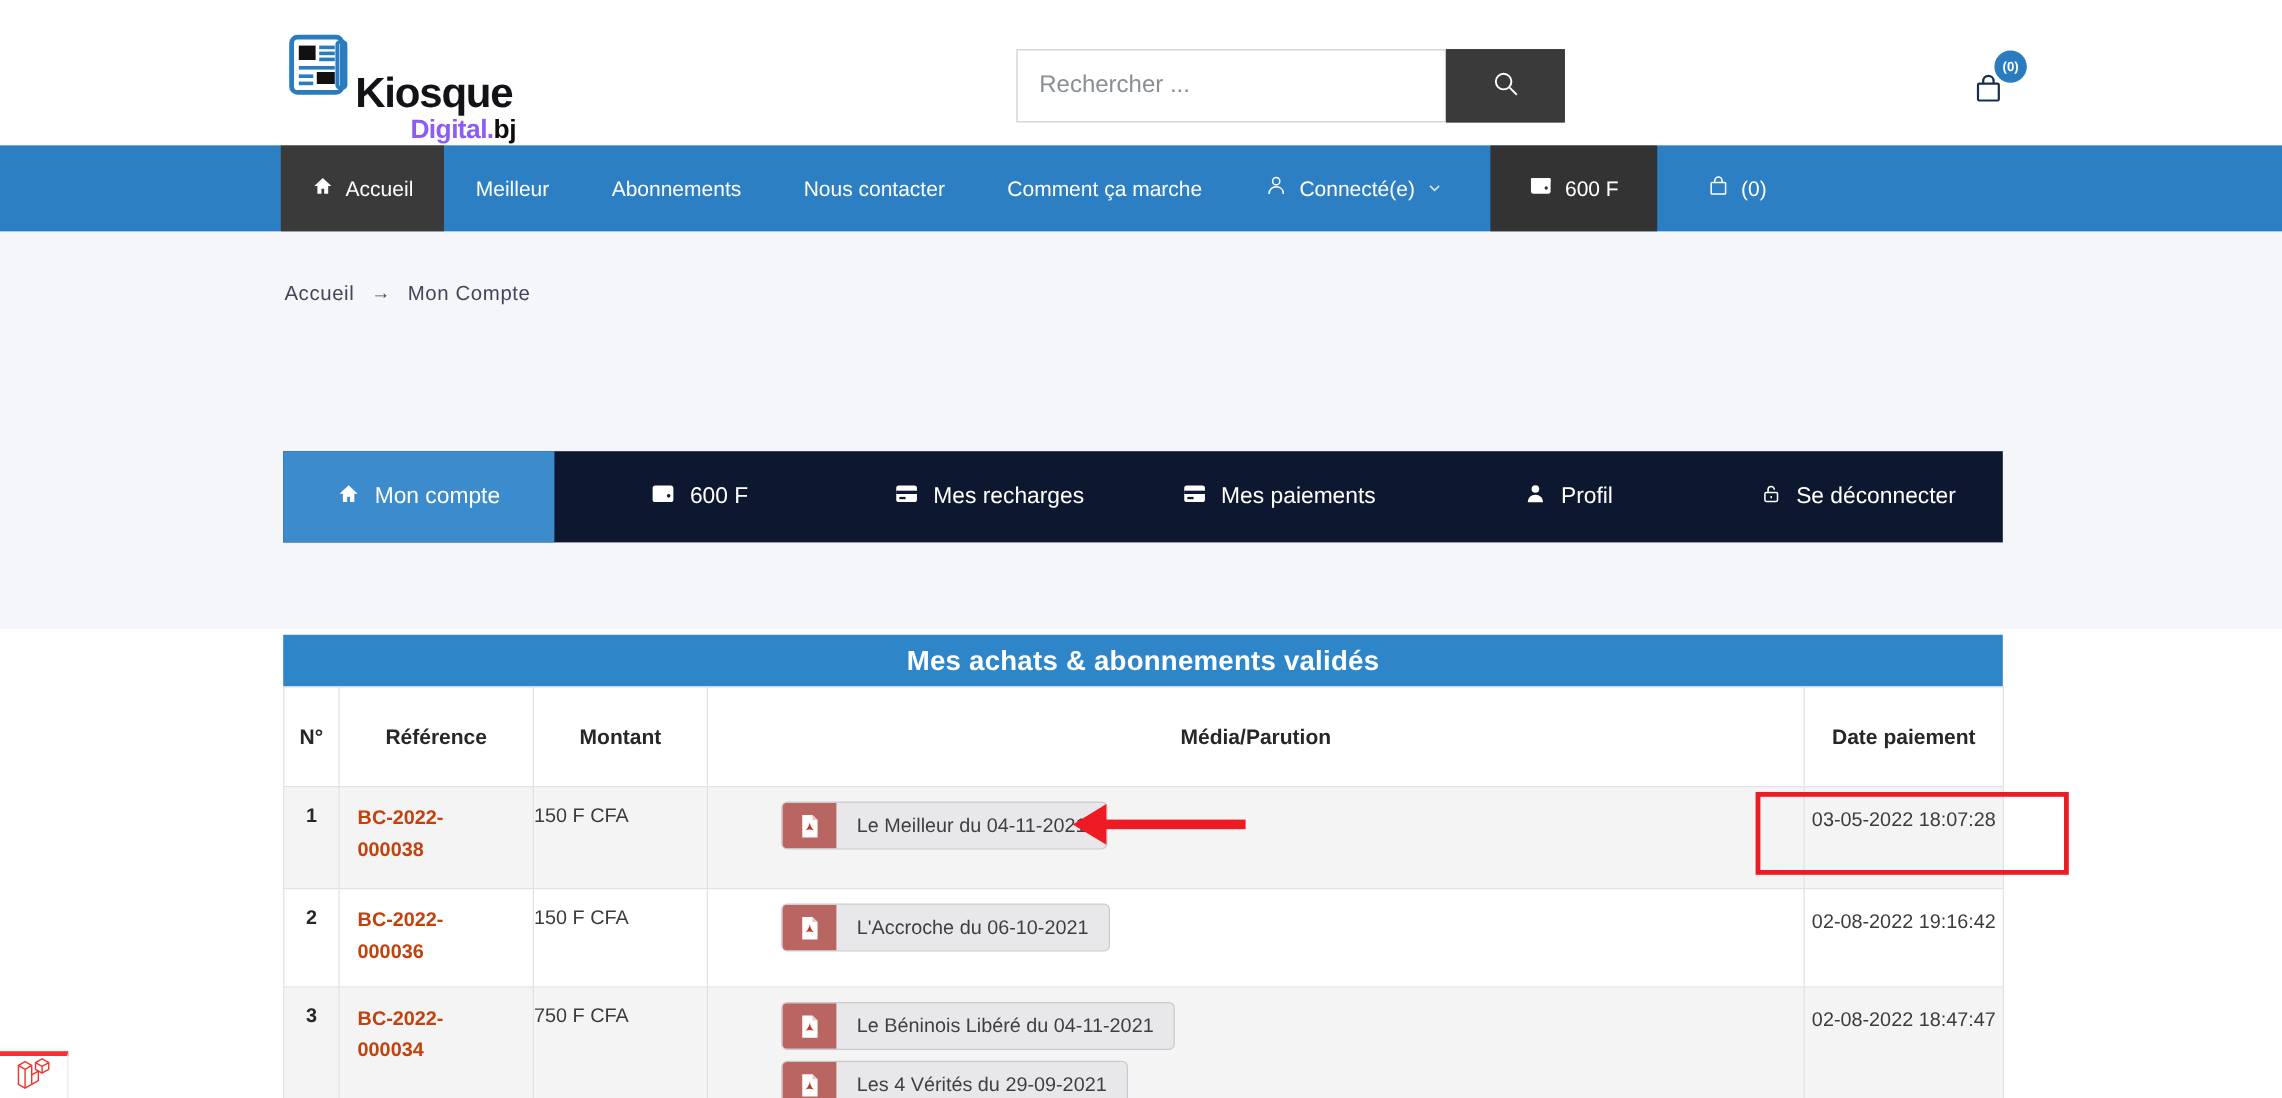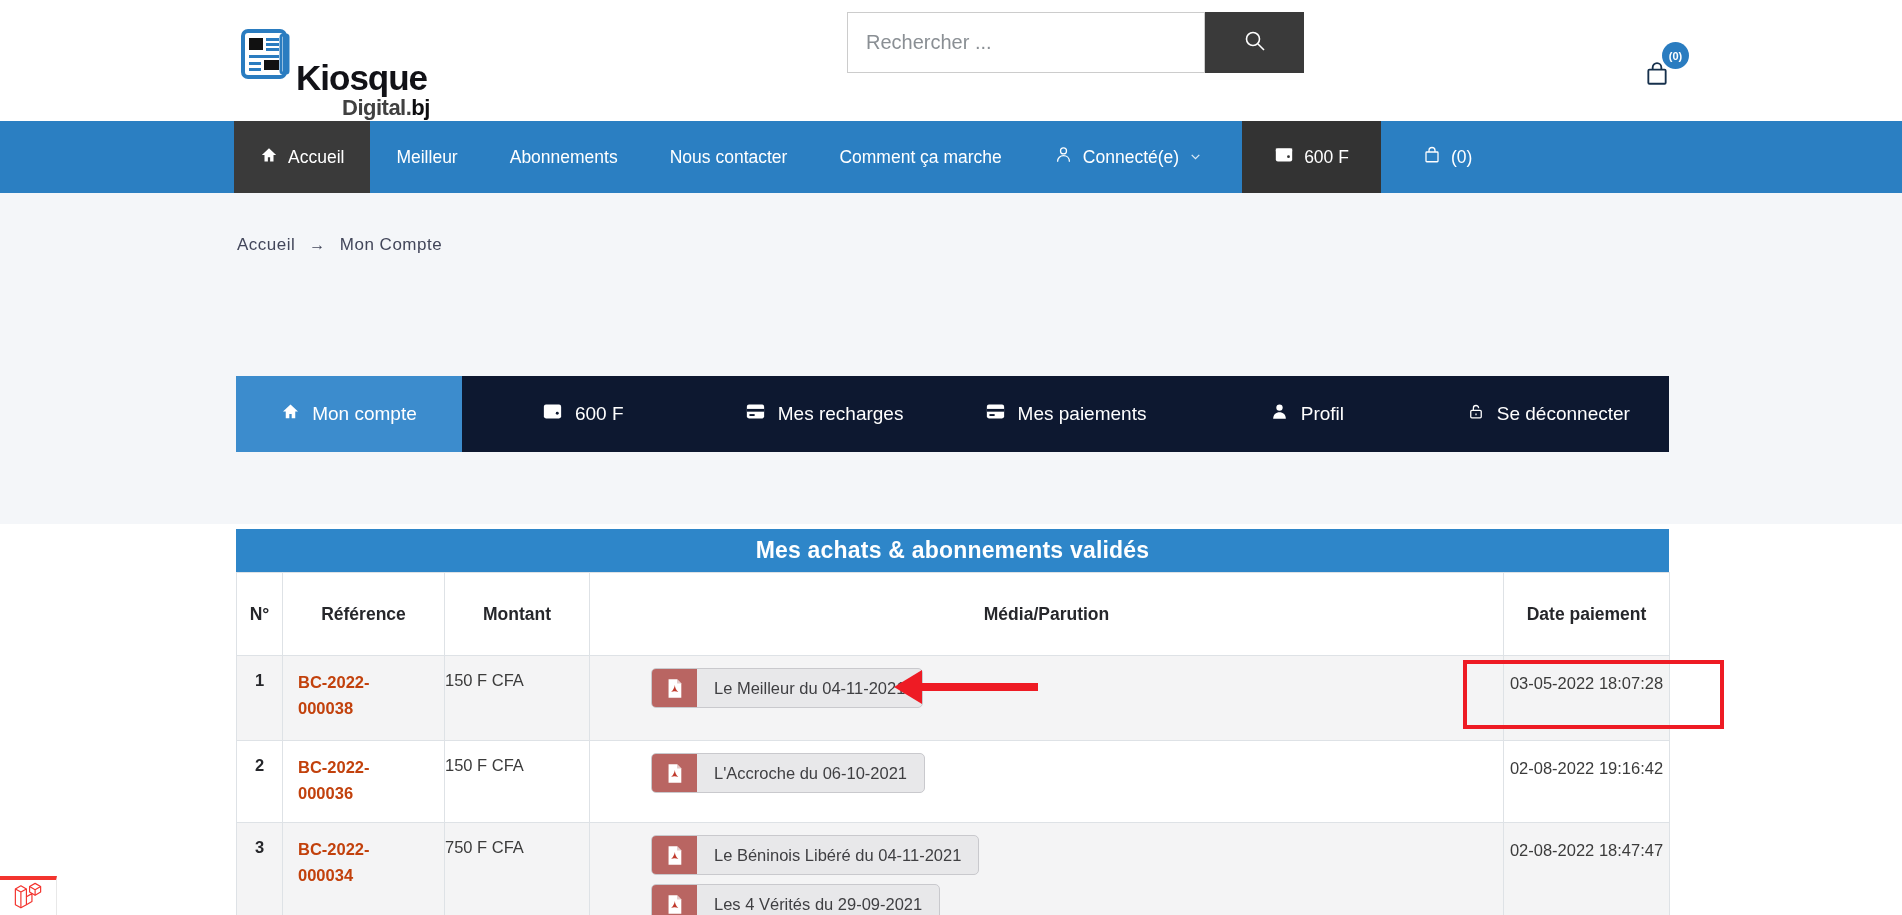--- a/index.html
+++ b/index.html
@@ -8,24 +8,24 @@
     font-family:"Liberation Sans", sans-serif;
     background:#fff; position:relative; color:#333;
   }
 
   
   .header { height:121px; background:#fff; position:relative; }
   .logo { position:absolute; left:240px; top:24px; display:flex; align-items:flex-start; }
   .logo-text { margin-left:4px; line-height:1;margin-top:36px; }
   .logo-line1 { font-size:35px; font-weight:bold; color:#121217; letter-spacing:-1px; }
   .logo-line2 { font-size:22px; font-weight:bold; margin-top:2px; padding-left:46px; letter-spacing:-0.5px;}
-  .logo-line2 .blue { color:#404040; }
+  .logo-line2 .blue { color:#8b5cf6; }
   .logo-line2 .black { color:#0d0d0f; }
 
-  .search-wrap { position:absolute; left:803px; top:12px; display:flex;padding-left:44px; }
+  .search-wrap { position:absolute; left:803px; top:41px; display:flex;padding-left:44px; }
   .search-input {
     width:358px; height:61px; border:1px solid #ccc; background:#fff;
     font-size:20px; padding:0 18px; color:#444; outline:none;
     font-family:"Liberation Sans", sans-serif;
   }
   .search-input::placeholder { color:#8a8f94; }
   .search-btn { width:99px; height:61px; background:#3a3a3a; border:1px solid #3a3a3a;
     display:flex; align-items:center; justify-content:center; cursor:pointer; }
 
   .cart { position:absolute; left:1641px; top:42px; width:48px; height:48px; }

